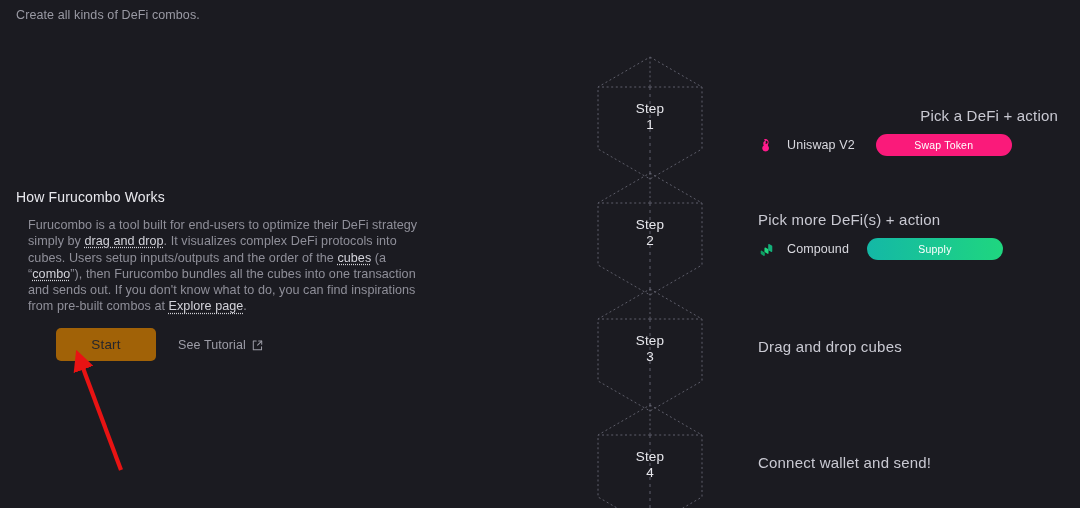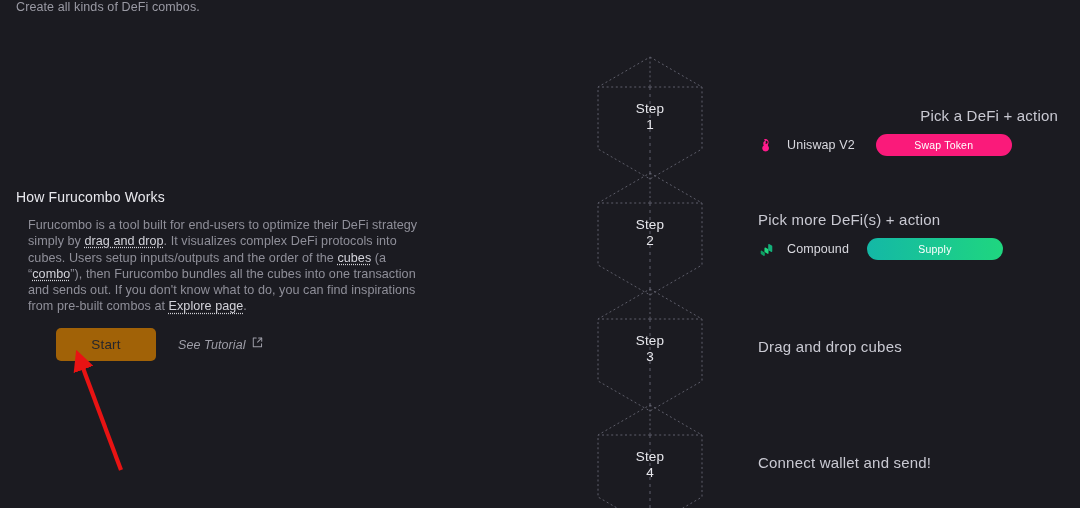--- a/index.html
+++ b/index.html
@@ -14,21 +14,21 @@
     overflow: hidden;
     font-family: "Liberation Sans", sans-serif;
     color: #d6d6dc;
     -webkit-font-smoothing: antialiased;
   }
 
   
   .tagline {
     position: absolute;
     left: 16px;
-    top: 0px;
+    top: 8px;
     font-size: 12.5px;
     color: #9a9aa4;
     letter-spacing: 0.1px;
     white-space: nowrap;
   }
 
   
   .info-col {
     position: absolute;
     left: 16px;
@@ -85,27 +85,26 @@
     font-family: "Liberation Sans", sans-serif;
     letter-spacing: 0.2px;
     cursor: pointer;
     display: flex;
     align-items: center;
     justify-content: center;
     margin-left: 40px;
   }
   .tutorial-link {
     display: flex;
-    align-items: flex-start;
+    align-items: flex-end;
     gap: 6px;
     font-size: 12.5px;
     color: #9d9da7;
     cursor: pointer;
     letter-spacing: 0.1px;
-    font-style: italic;
   }
   .ext-icon {
     display: inline-block;
     width: 11px;
     height: 11px;
     position: relative;
     top: -1px;
   }
 
   

